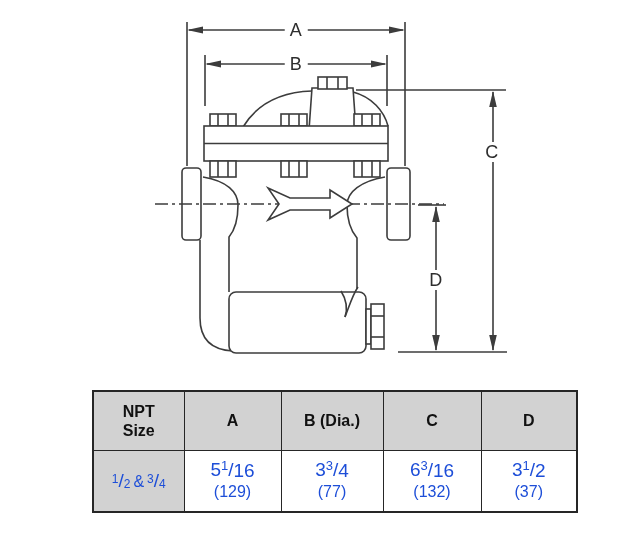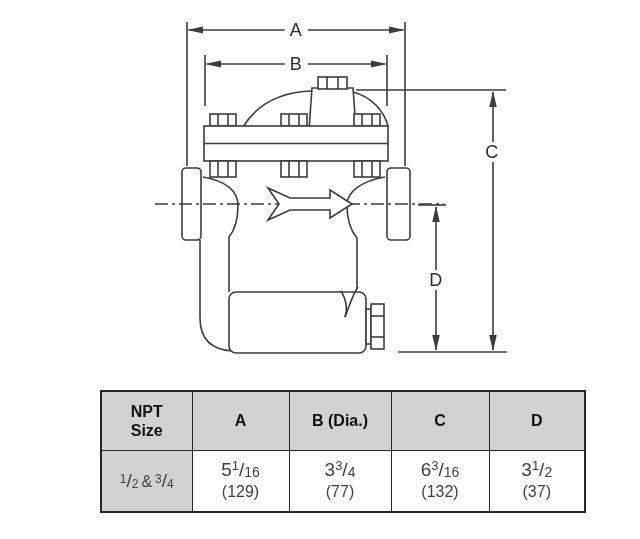--- a/index.html
+++ b/index.html
@@ -13,33 +13,33 @@
   .wh  { stroke:#3c3c3c; stroke-width:1.6; fill:#ffffff; }
   .ar  { fill:#3c3c3c; stroke:none; }
   .cl  { stroke:#3c3c3c; stroke-width:1.4; fill:none; stroke-dasharray:13 4 3 4; }
   .dim-label {
     position:absolute; transform:translate(-50%,-50%);
     background:#ffffff; padding:0 5px; font-size:18px; line-height:20px;
     color:#2e2e2e; letter-spacing:.5px;
   }
   
   .dims-table {
-    position:absolute; left:100px; top:390px; width:484px;
+    position:absolute; left:92px; top:390px; width:484px;
     border-collapse:collapse; table-layout:fixed;
     border:2.5px solid #262626; text-align:center;
   }
   .dims-table th, .dims-table td {
     border:1.6px solid #262626; padding:0; vertical-align:middle;
   }
   .dims-table th { height:58px; font-size:16px; font-weight:bold; color:#111; }
-  .dims-table td { height:60px; font-size:19px; color:#404040; }
+  .dims-table td { height:60px; font-size:19px; color:#1d4ed8; }
   .gray { background:#d2d2d2; }
   .hdr-wrap { display:inline-block; max-width:46px; line-height:19px; }
   .fr sup { font-size:13px; vertical-align:6px;  line-height:0; }
-  .fr sub { font-size:14px; vertical-align:-1px; line-height:0; }
+  .fr sub { font-size:19px; vertical-align:-1px; line-height:0; }
   .fr-sl  { font-size:19px; }
   .metric { font-size:16px; line-height:22px; }
   .fr { line-height:22px; }
   .size-cell { font-size:17px; }
   .size-cell sup { font-size:12px; vertical-align:4px;  line-height:0; }
   .size-cell sub { font-size:12px; vertical-align:-1px; line-height:0; }
   .amp { margin:0 3px; font-size:16px; }
 </style>
 </head>
 <body>

